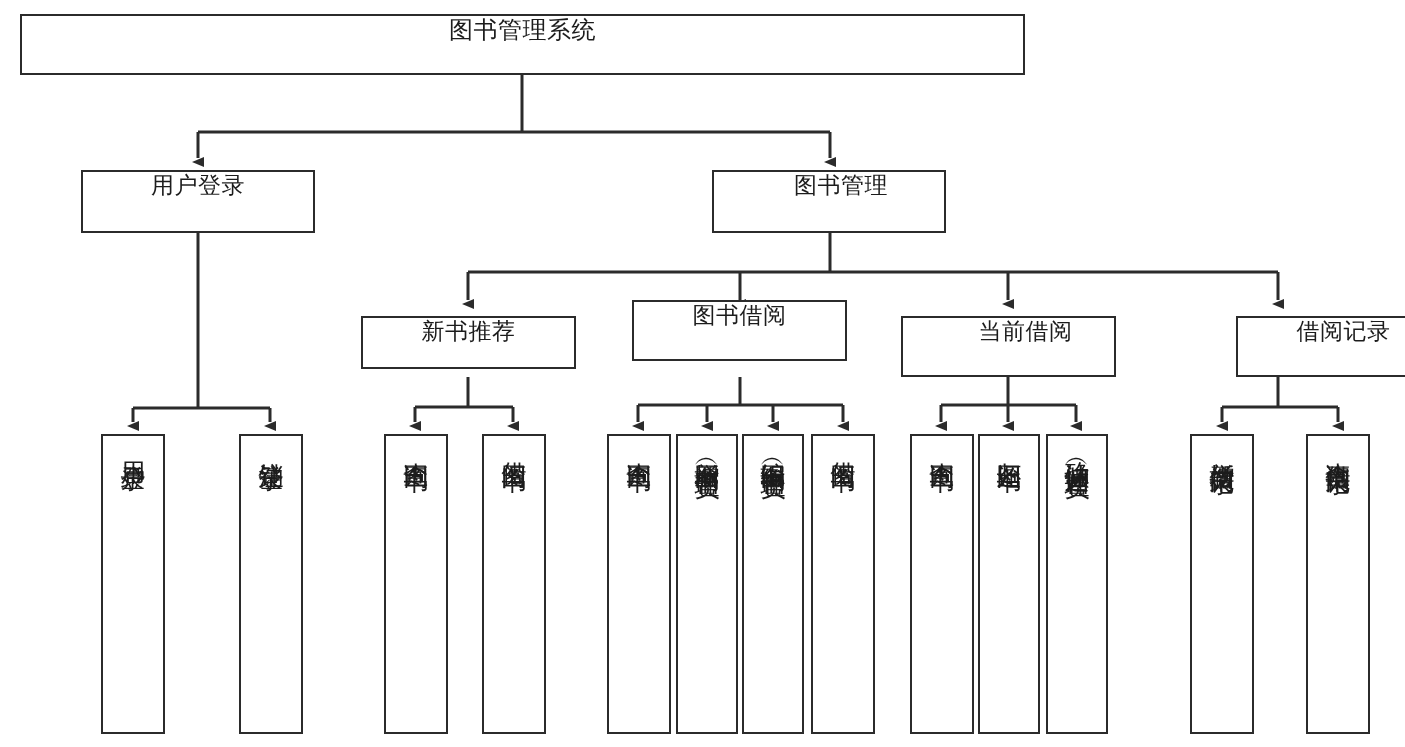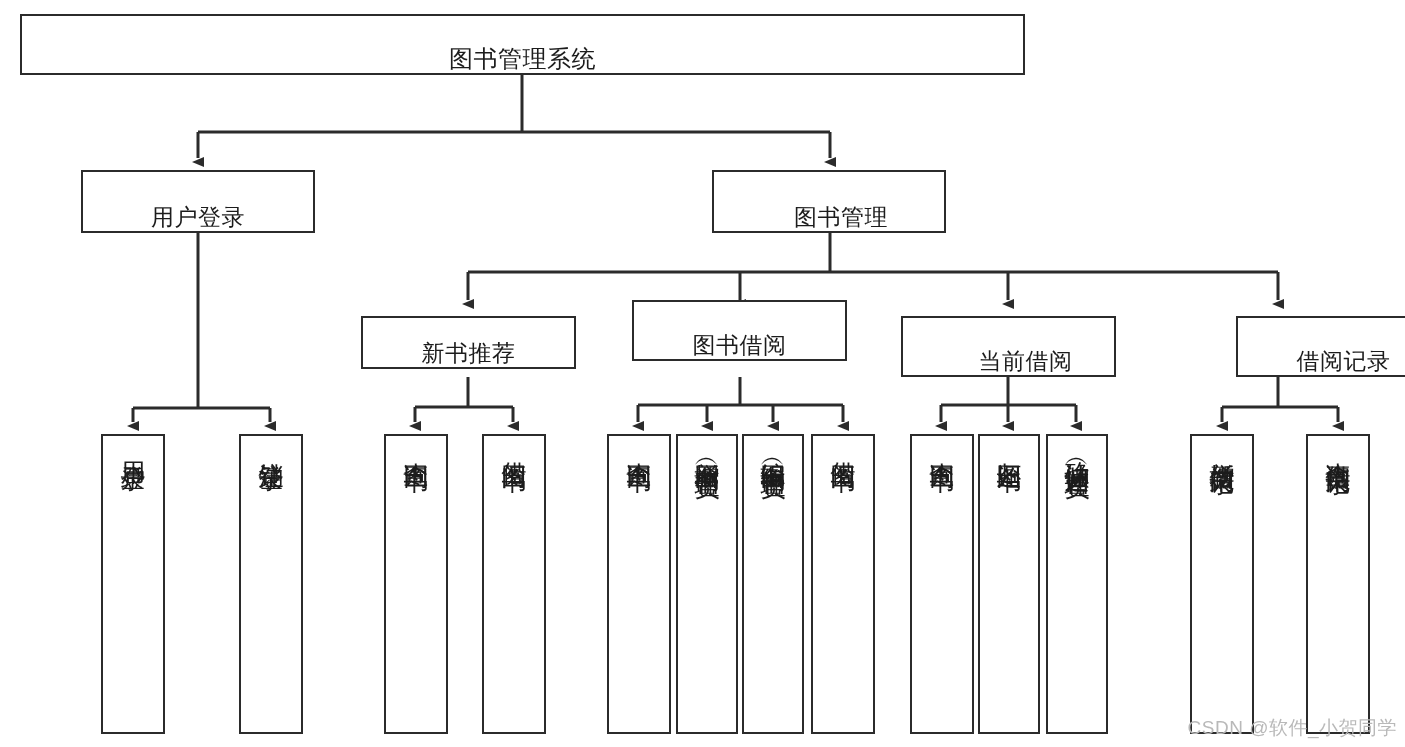--- a/index.html
+++ b/index.html
@@ -24,21 +24,21 @@
     width: 1405px;
     height: 747px;
     pointer-events: none;
   }
   .node {
     position: absolute;
     box-sizing: border-box;
     background: #ffffff;
     border: 2px solid #2b2b2b;
     display: flex;
-    align-items: flex-end;
+    align-items: flex-start;
     justify-content: center;
     color: #1c1c1c;
   }
   .node .label {
     display: block;
     text-align: center;
     line-height: 1.18;
   }
   
   .node.horiz .label {
@@ -199,15 +199,14 @@
   </div>
 
   <div class="node vert" style="left:1190px; top:434px; width:64px; height:300px;">
     <span class="label">新增借阅记录</span>
   </div>
 
   <div class="node vert" style="left:1306px; top:434px; width:64px; height:300px;">
     <span class="label">查询借阅记录</span>
   </div>
 
-  <div class="watermark">CSDN @软件_小贺同学</div>
 
 </div>
 
 </body></html>

